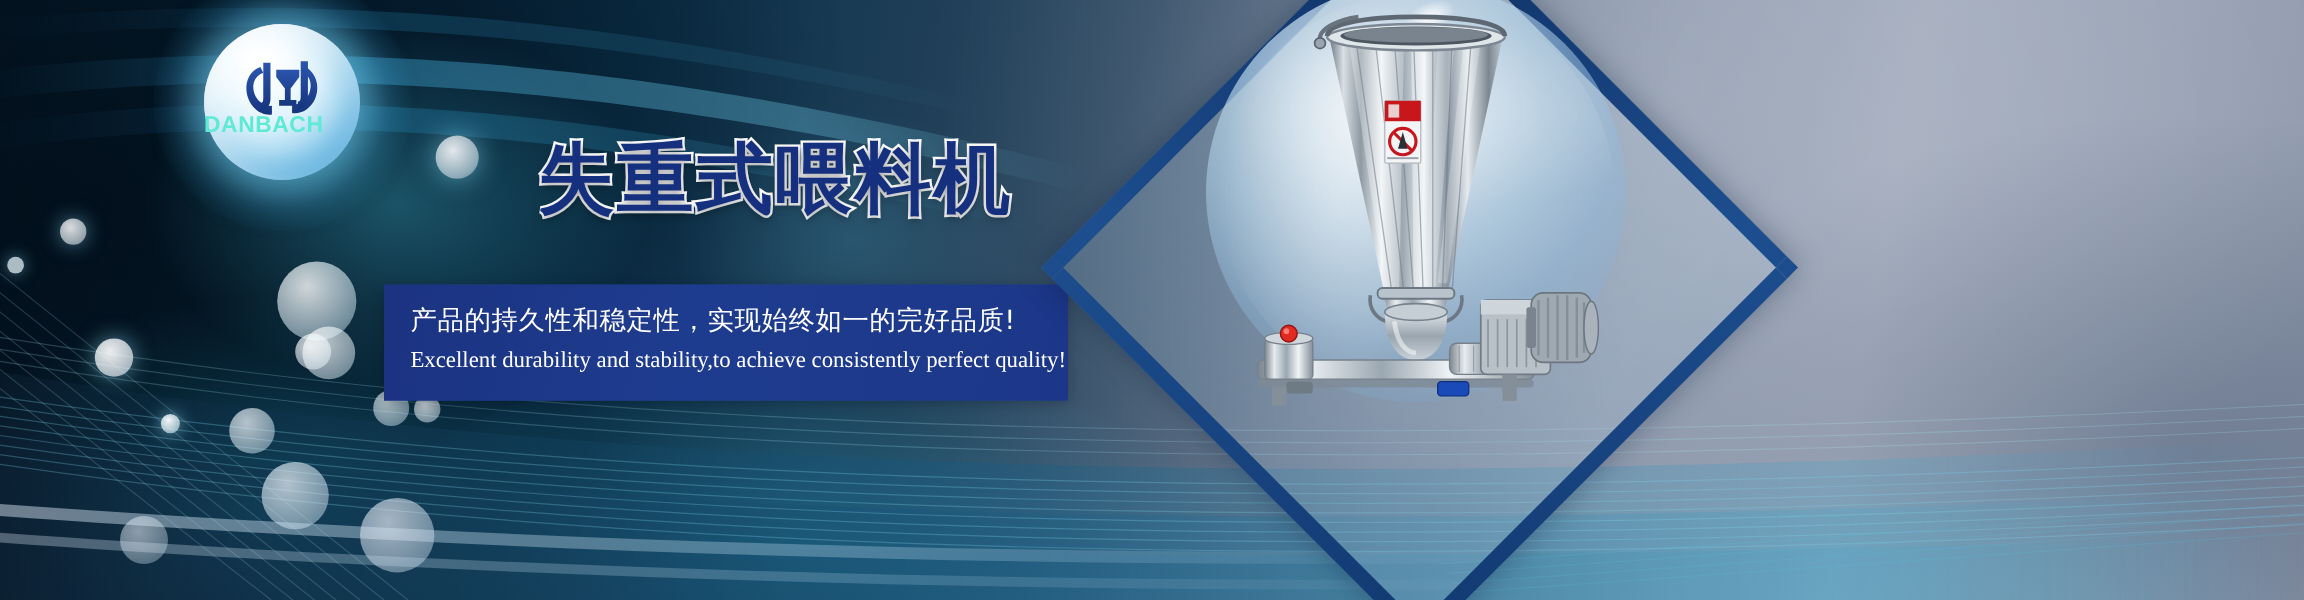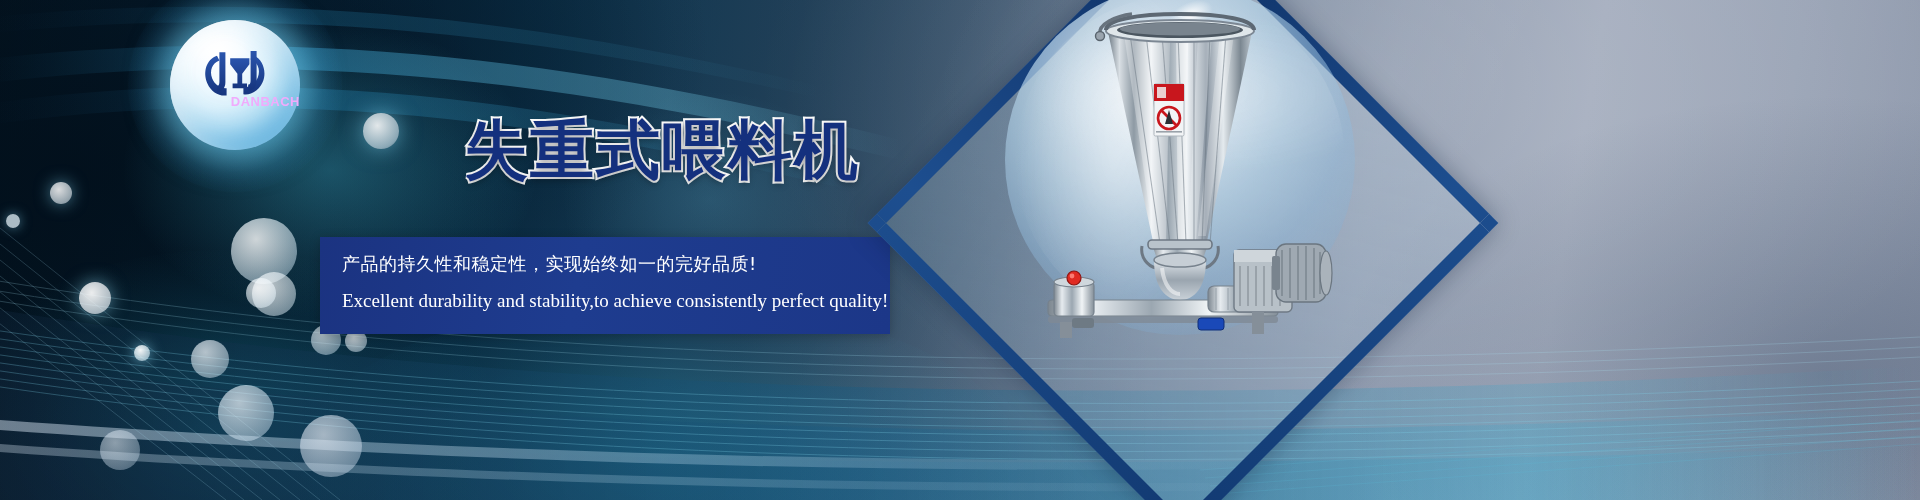--- a/index.html
+++ b/index.html
@@ -77,52 +77,51 @@
   }
   .logo-sphere::after{
     content:"";position:absolute;left:14%;top:8%;width:46%;height:30%;border-radius:50%;
     background:radial-gradient(ellipse at center, rgba(255,255,255,.95), rgba(255,255,255,0) 70%);
   }
   .logo-mark{
     position:absolute;left:50%;top:42%;transform:translate(-50%,-50%);
     width:72px;height:58px;
   }
   .logo-text{
-    position:absolute;left:0;right:0;top:74px;text-align:right;
+    position:absolute;left:0;right:0;top:74px;text-align:left;
     font-family:"Liberation Sans","DejaVu Sans",sans-serif;
-    font-weight:bold;font-size:13px;letter-spacing:.5px;
-    color:#f0abfc;
+    font-weight:bold;font-size:19px;letter-spacing:.5px;
+    color:#5eead4;
   }
 
   
   .title{
     position:absolute;left:448px;top:118px;
     font-family:"DejaVu Sans","Liberation Sans",sans-serif;
     font-weight:bold;
     font-size:64px;
     line-height:1;
     letter-spacing:2px;
     color:#14307e;
     -webkit-text-stroke:4px #ffffff;
     paint-order:stroke fill;
     text-shadow:0 3px 7px rgba(0,0,0,.35);
     white-space:nowrap;
-    margin-left:16px;
   }
 
   
   .tagbox{
     position:absolute;left:320px;top:237px;width:570px;height:97px;
     background:linear-gradient(100deg,#1b3381 0%,#1e3c8f 45%,#1c3788 100%);
     box-shadow:0 2px 10px rgba(0,0,0,.22);
   }
   .tag-cn{
     position:absolute;left:22px;top:15px;
     font-family:"DejaVu Sans","Liberation Sans",sans-serif;
-    font-size:18px;color:#ffffff;letter-spacing:.5px;white-space:nowrap;
+    font-size:22px;color:#ffffff;letter-spacing:.5px;white-space:nowrap;
   }
   .tag-en{
     position:absolute;left:22px;top:53px;
     font-family:Liberation Serif, serif;
     font-size:19px;color:#ffffff;letter-spacing:0px;white-space:nowrap;
   }
 
   
   .diamond-zone{
     position:absolute;left:900px;top:-60px;width:620px;height:620px;

